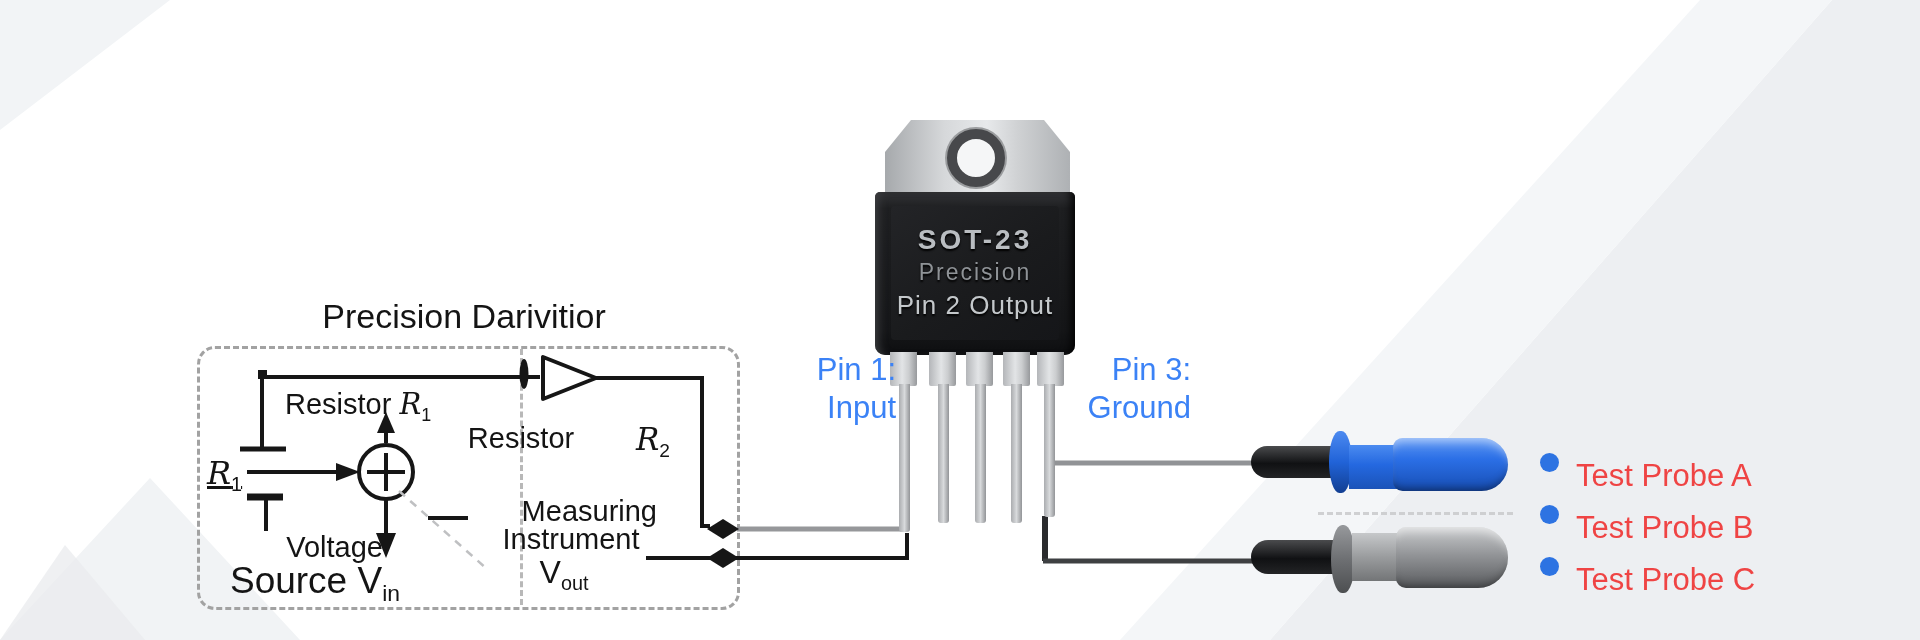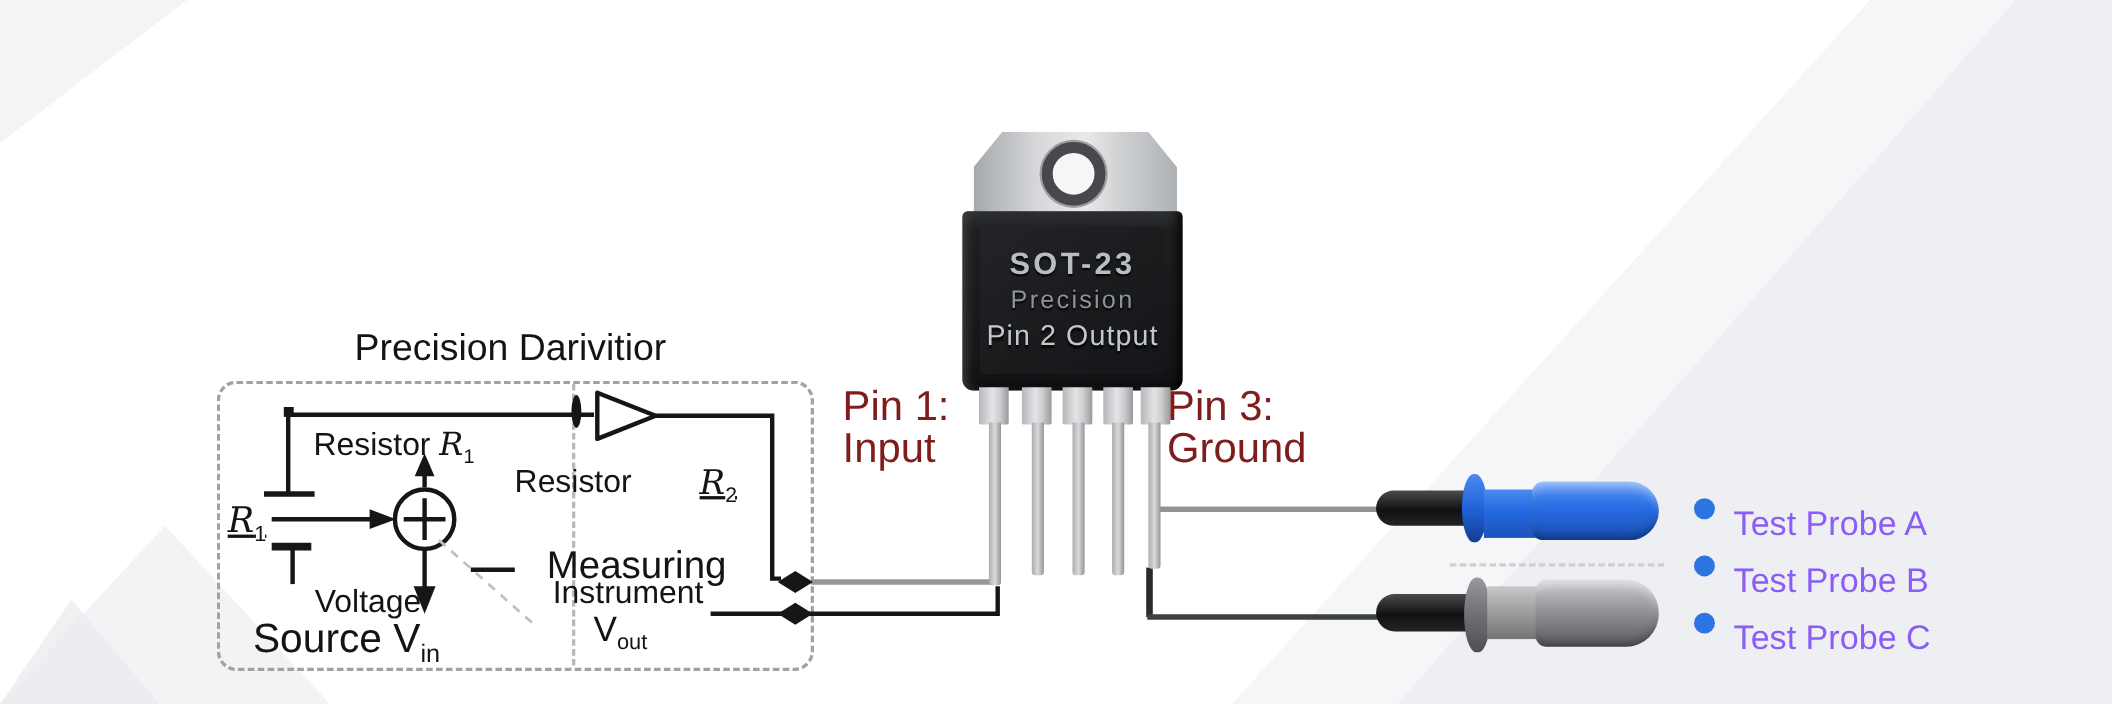--- a/index.html
+++ b/index.html
@@ -18,25 +18,25 @@
   
   .page-title{
     position:absolute;left:0;right:0;top:20px;text-align:center;
     font-size:57px;font-weight:700;letter-spacing:-1px;color:#151515;
   }
   
   .clbl{position:absolute;color:#141414;line-height:1.05;white-space:nowrap;}
   .box-title{left:264px;top:299px;width:400px;text-align:center;font-size:34px;}
   .lbl-resr1{left:285px;top:389px;width:200px;text-align:left;font-size:29px;}
   .lbl-res{left:441px;top:423px;width:160px;text-align:center;font-size:29px;}
-  .lbl-r2{left:636px;top:423px;font-size:31px;text-decoration:underline;}
+  .lbl-r2{left:636px;top:423px;font-size:31px;}
   .lbl-r1{left:207px;top:457px;font-size:32px;text-decoration:underline;}
   .lbl-voltage{left:223px;top:532px;width:160px;text-align:right;font-size:29px;}
   .lbl-source{left:212px;top:562px;width:206px;text-align:center;font-size:37px;}
-  .lbl-meas1{left:497px;top:496px;width:160px;text-align:left;font-size:35px;}
+  .lbl-meas1{left:497px;top:496px;width:160px;text-align:right;font-size:29px;}
   .lbl-meas2{left:491px;top:524px;width:160px;text-align:center;font-size:29px;}
   .lbl-vout{left:484px;top:556px;width:160px;text-align:center;font-size:32px;}
   .ser{font-family:"DejaVu Serif",serif;font-style:italic;}
   .clbl sub{font-size:.62em;}
   
   .dashed-box{left:197px;top:346px;width:537px;height:258px;border:3px dashed #a2a2a2;border-radius:18px;}
   .dashed-divider{left:520px;top:349px;height:256px;width:0;border-left:3px dashed #b8b8b8;}
   .wires{position:absolute;left:0;top:0;pointer-events:none;}
   
   .tab{
@@ -67,21 +67,21 @@
     top:352px;width:27px;height:34px;
     background:linear-gradient(90deg,#b4b6b9 0%,#e2e4e6 45%,#cbcdcf 70%,#97999c 100%);
     border-radius:0 0 2px 2px;
   }
   .pin-leg{
     top:384px;width:11px;
     background:linear-gradient(90deg,#aaacaf 0%,#d8dadc 50%,#929497 100%);
     border-radius:0 0 3px 3px;
   }
   
-  .pin-label{position:absolute;width:130px;text-align:left;font-size:38px;line-height:38px;color:#7f1d1d;}
+  .pin-label{position:absolute;width:130px;text-align:right;font-size:31px;line-height:38px;color:#3b82f6;}
   
   .probe-grip{background:linear-gradient(180deg,#4a4b4d 0%,#101113 55%,#232426 100%);}
   .grip-a{left:1251px;top:446px;width:84px;height:32px;border-radius:16px 3px 3px 16px/50% 20% 20% 50%;}
   .grip-c{left:1251px;top:540px;width:86px;height:34px;border-radius:17px 3px 3px 17px/50% 20% 20% 50%;}
   .collar-a{left:1329px;top:431px;width:23px;height:62px;border-radius:46%/50%;
     background:linear-gradient(180deg,#4c8af0 0%,#2163d8 50%,#123f92 100%);}
   .neck-a{left:1349px;top:445px;width:50px;height:44px;
     background:linear-gradient(180deg,#4b8bf0 0%,#2468e0 45%,#1b53b8 100%);}
   .barrel-a{left:1393px;top:438px;width:115px;height:53px;border-radius:10px 27px 27px 10px;
     background:linear-gradient(180deg,#5d97f4 0%,#2b6fe6 40%,#174eb4 100%);
@@ -90,21 +90,21 @@
     background:linear-gradient(180deg,#97999c 0%,#6e7073 50%,#4d4f51 100%);}
   .neck-c{left:1352px;top:533px;width:48px;height:48px;
     background:linear-gradient(180deg,#c6c8ca 0%,#9a9c9e 50%,#737577 100%);}
   .barrel-c{left:1396px;top:527px;width:112px;height:61px;border-radius:10px 30px 30px 10px;
     background:linear-gradient(180deg,#c9cbcd 0%,#939598 45%,#595b5e 100%);
     box-shadow:inset 0 10px 10px -6px rgba(255,255,255,.55), inset 0 -8px 10px -6px rgba(0,0,0,.4);}
   .probe-sep{left:1318px;top:512px;width:195px;height:0;border-top:3px dashed #c9cacc;opacity:.85;}
   
   .legend-row{position:absolute;left:1540px;display:flex;align-items:center;gap:17px;height:31px;}
   .legend-dot{width:19px;height:19px;border-radius:50%;background:#2d73e2;flex:0 0 auto;}
-  .legend-label{font-size:31px;color:#8b5cf6;white-space:nowrap;margin-top:27px;}
+  .legend-label{font-size:31px;color:#ef4444;white-space:nowrap;margin-top:27px;}
 </style>
 </head>
 <body>
 
 <div class="canvas">
 
   <div class="facet facet-right"></div>
   <div class="facet facet-right2"></div>
   <div class="facet facet-topleft"></div>
   <div class="facet facet-botleft"></div>

